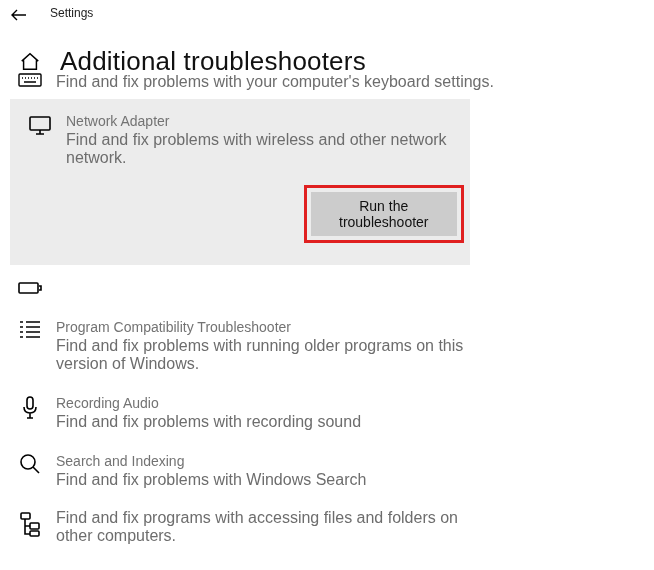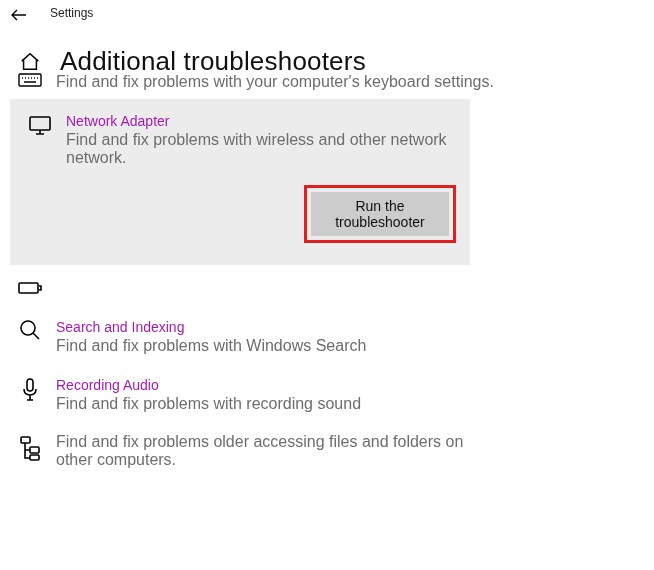--- a/index.html
+++ b/index.html
@@ -10,24 +10,24 @@
 .home-ico{width:24px;height:24px;display:flex;align-items:center;justify-content:center;margin-right:18px}
 .page-title{font-size:26px;font-weight:400;color:#111;letter-spacing:0.2px}
 .list{margin:0;padding:0}
 .item{display:flex;align-items:flex-start;padding:12px 14px 8px 18px}
 .item.partial-top{padding-top:0;margin-top:-6px}
 .item.partial-top .ico-wrap svg{margin-top:0}
 .item.selected{background:#ececec;padding-bottom:22px;margin-right:184px;margin-left:10px}
 .ico-wrap{width:24px;min-width:24px;margin-right:14px;display:flex;align-items:flex-start;justify-content:center}
 .ico-wrap svg{margin-top:2px}
 .texts{display:flex;flex-direction:column}
-.item-title{font-size:14px;color:#a21caf;line-height:20px}
+.item-title{font-size:14px;color:#737373;line-height:20px}
 .item-desc{font-size:16px;color:#6d6d6d;line-height:18px;max-width:440px}
 .run-border{border:3px solid #e02020;display:inline-block;padding:4px;margin-top:18px;margin-left:238px}
-.run-btn{background:#ccc;border:none;padding:6px 20px;font-size:14px;color:#111;cursor:pointer;font-family:inherit}
+.run-btn{background:#ccc;border:none;padding:6px 28px;font-size:14px;color:#111;cursor:pointer;font-family:inherit}
 </style>
 </head>
 <body>
 
 <div class="header">
   <div class="back-arrow">
     <svg width="16" height="16" viewBox="0 0 16 16" stroke="#000" stroke-width="1.4" fill="none">
         <path d="M15 8 H1 M6 3 L1 8 L6 13"></path>
       </svg>
   </div>
@@ -77,54 +77,65 @@
     <div class="ico-wrap">
         <svg width="24" height="18" viewBox="0 0 24 18" fill="none" stroke="#000" stroke-width="1.6">
           <rect x="1" y="4" width="19" height="10" rx="1"></rect>
           <path d="M21 7h2v4h-2"></path>
         </svg>
       </div>
     <div class="texts">
     </div>
   </div>
 
-
   <div class="item">
     <div class="ico-wrap">
-        <svg width="22" height="22" viewBox="0 0 22 22" fill="none" stroke="#000" stroke-width="1.6">
-          <circle cx="9" cy="9" r="7"></circle>
-          <path d="M14 14l6 6"></path>
+        <svg width="24" height="20" viewBox="0 0 24 20" fill="none" stroke="#000" stroke-width="1.6">
+          <path d="M2 3h3M8 3h14M2 8h3M8 8h14M2 13h3M8 13h14M2 18h3M8 18h14"></path>
         </svg>
       </div>
     <div class="texts">
-      <div class="item-title">Search and Indexing</div>
-      <div class="item-desc">Find and fix problems with Windows Search</div>
+      <div class="item-title">Program Compatibility Troubleshooter</div>
+      <div class="item-desc">Find and fix problems with running older programs on this version of Windows.</div>
     </div>
   </div>
 
   <div class="item">
     <div class="ico-wrap">
         <svg width="20" height="26" viewBox="0 0 20 26" fill="none" stroke="#000" stroke-width="1.6">
           <rect x="7" y="2" width="6" height="12" rx="3"></rect>
           <path d="M4 12c0 4 2.7 6 6 6s6-2 6-6M10 18v5M7 23h6"></path>
         </svg>
       </div>
     <div class="texts">
       <div class="item-title">Recording Audio</div>
       <div class="item-desc">Find and fix problems with recording sound</div>
     </div>
   </div>
 
   <div class="item">
     <div class="ico-wrap">
+        <svg width="22" height="22" viewBox="0 0 22 22" fill="none" stroke="#000" stroke-width="1.6">
+          <circle cx="9" cy="9" r="7"></circle>
+          <path d="M14 14l6 6"></path>
+        </svg>
+      </div>
+    <div class="texts">
+      <div class="item-title">Search and Indexing</div>
+      <div class="item-desc">Find and fix problems with Windows Search</div>
+    </div>
+  </div>
+
+  <div class="item">
+    <div class="ico-wrap">
         <svg width="22" height="26" viewBox="0 0 22 26" fill="none" stroke="#000" stroke-width="1.6">
           <rect x="2" y="2" width="9" height="6" rx="1"></rect>
           <rect x="11" y="12" width="9" height="6" rx="1"></rect>
           <rect x="11" y="20" width="9" height="5" rx="1"></rect>
           <path d="M6 8v15h5M6 15h5"></path>
         </svg>
       </div>
     <div class="texts">
-      <div class="item-desc">Find and fix problems older accessing files and folders on other computers.</div>
+      <div class="item-desc">Find and fix programs with accessing files and folders on other computers.</div>
     </div>
   </div>
 
 </div>
 
 </body></html>

